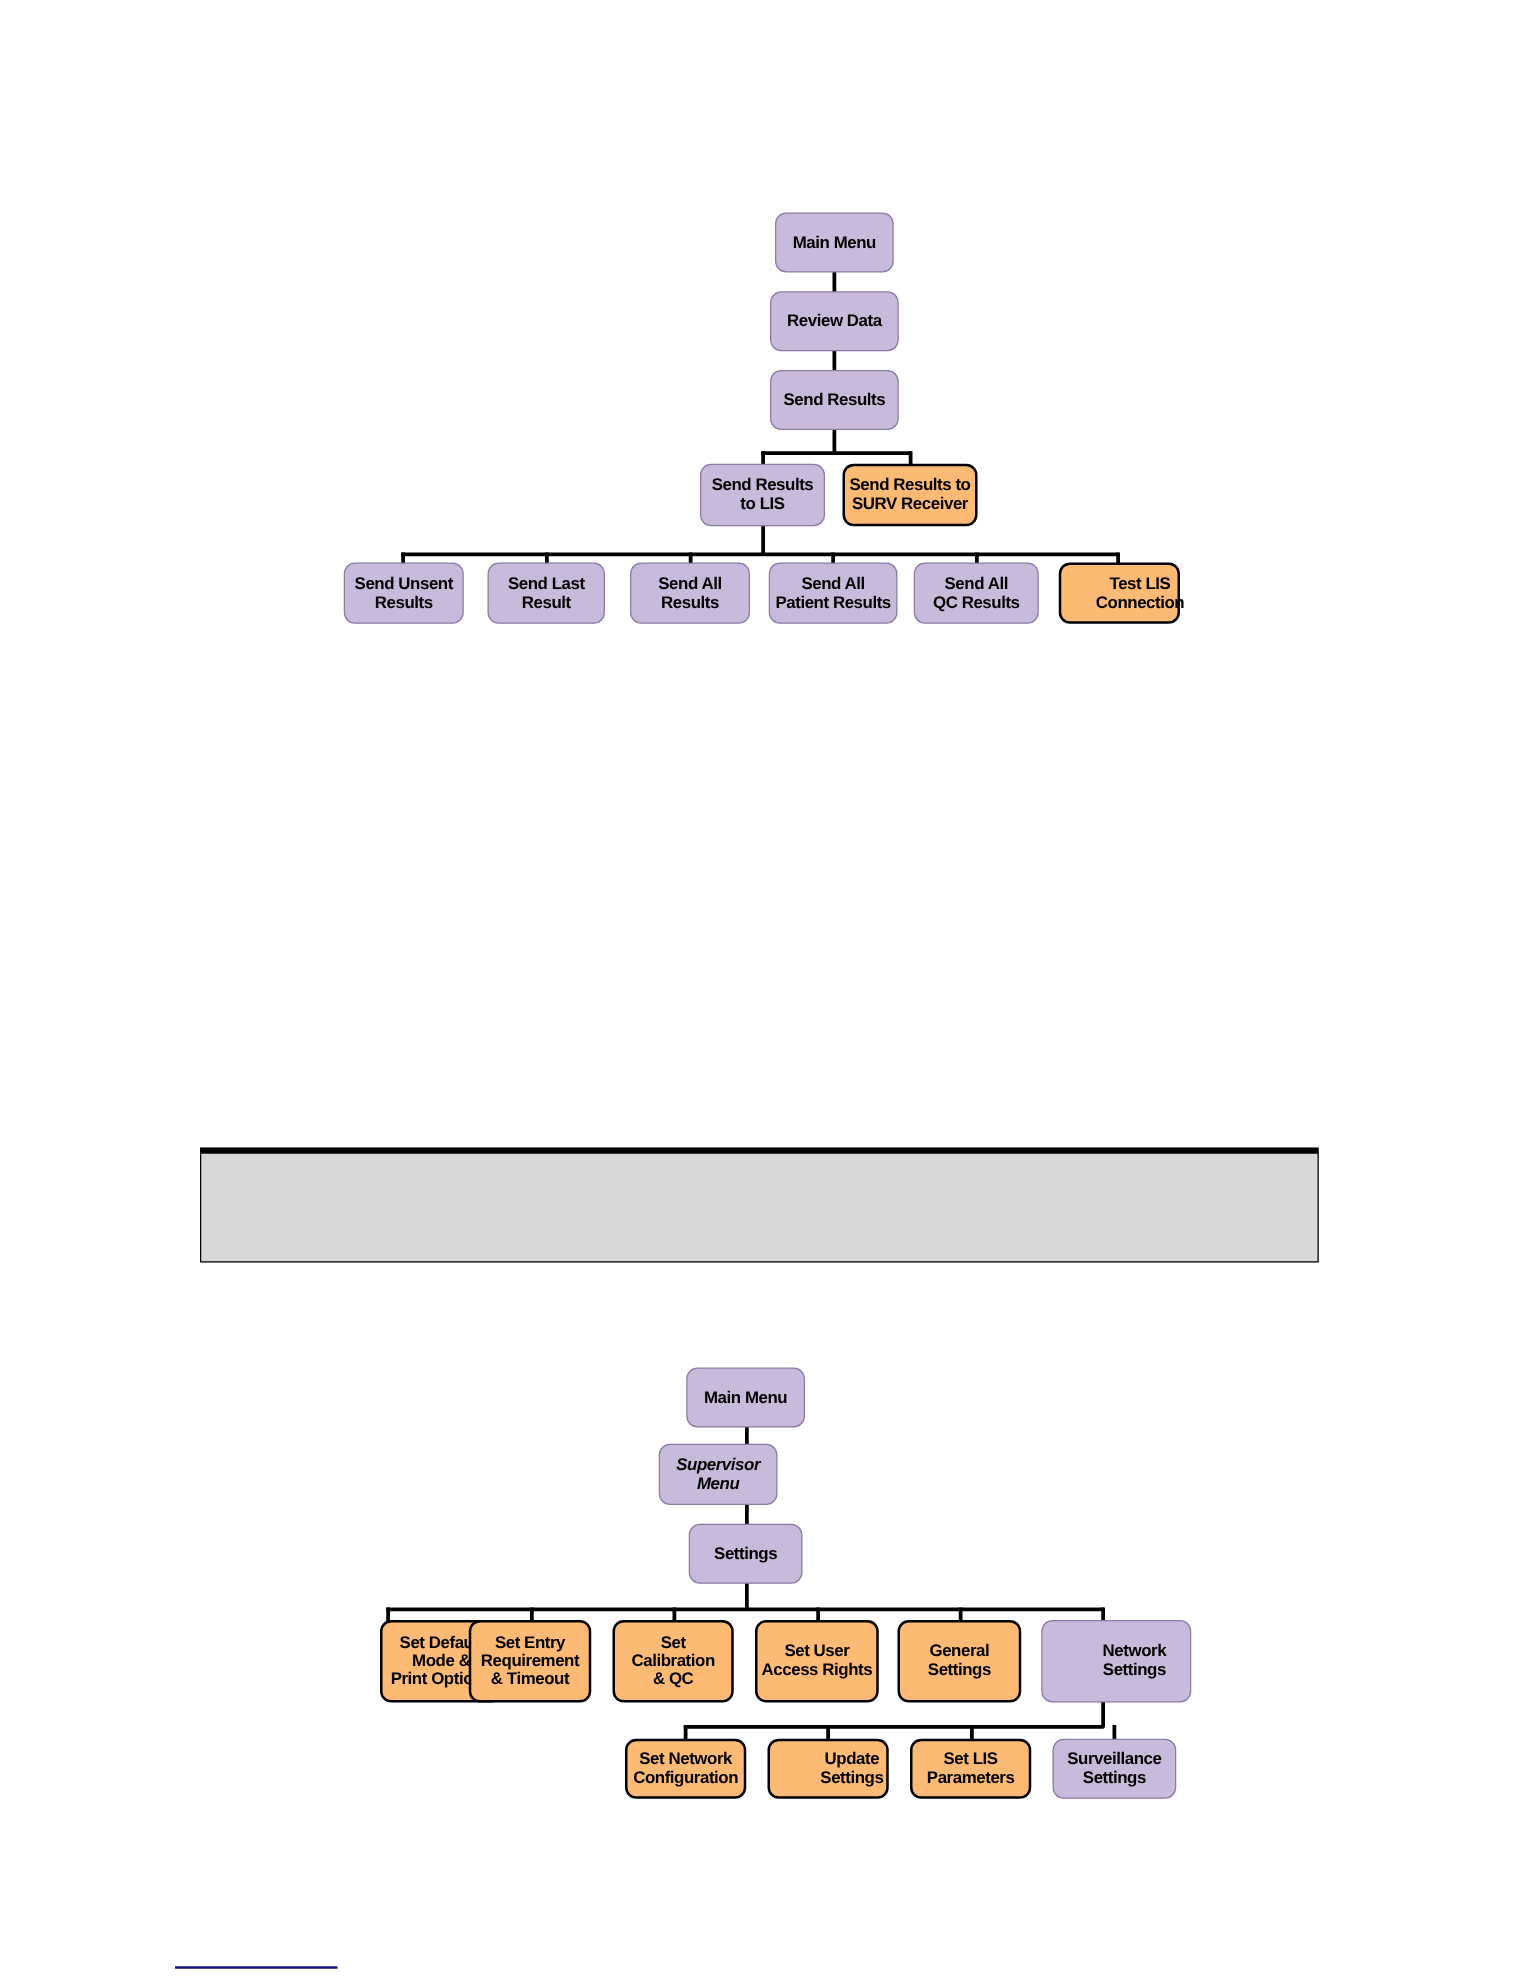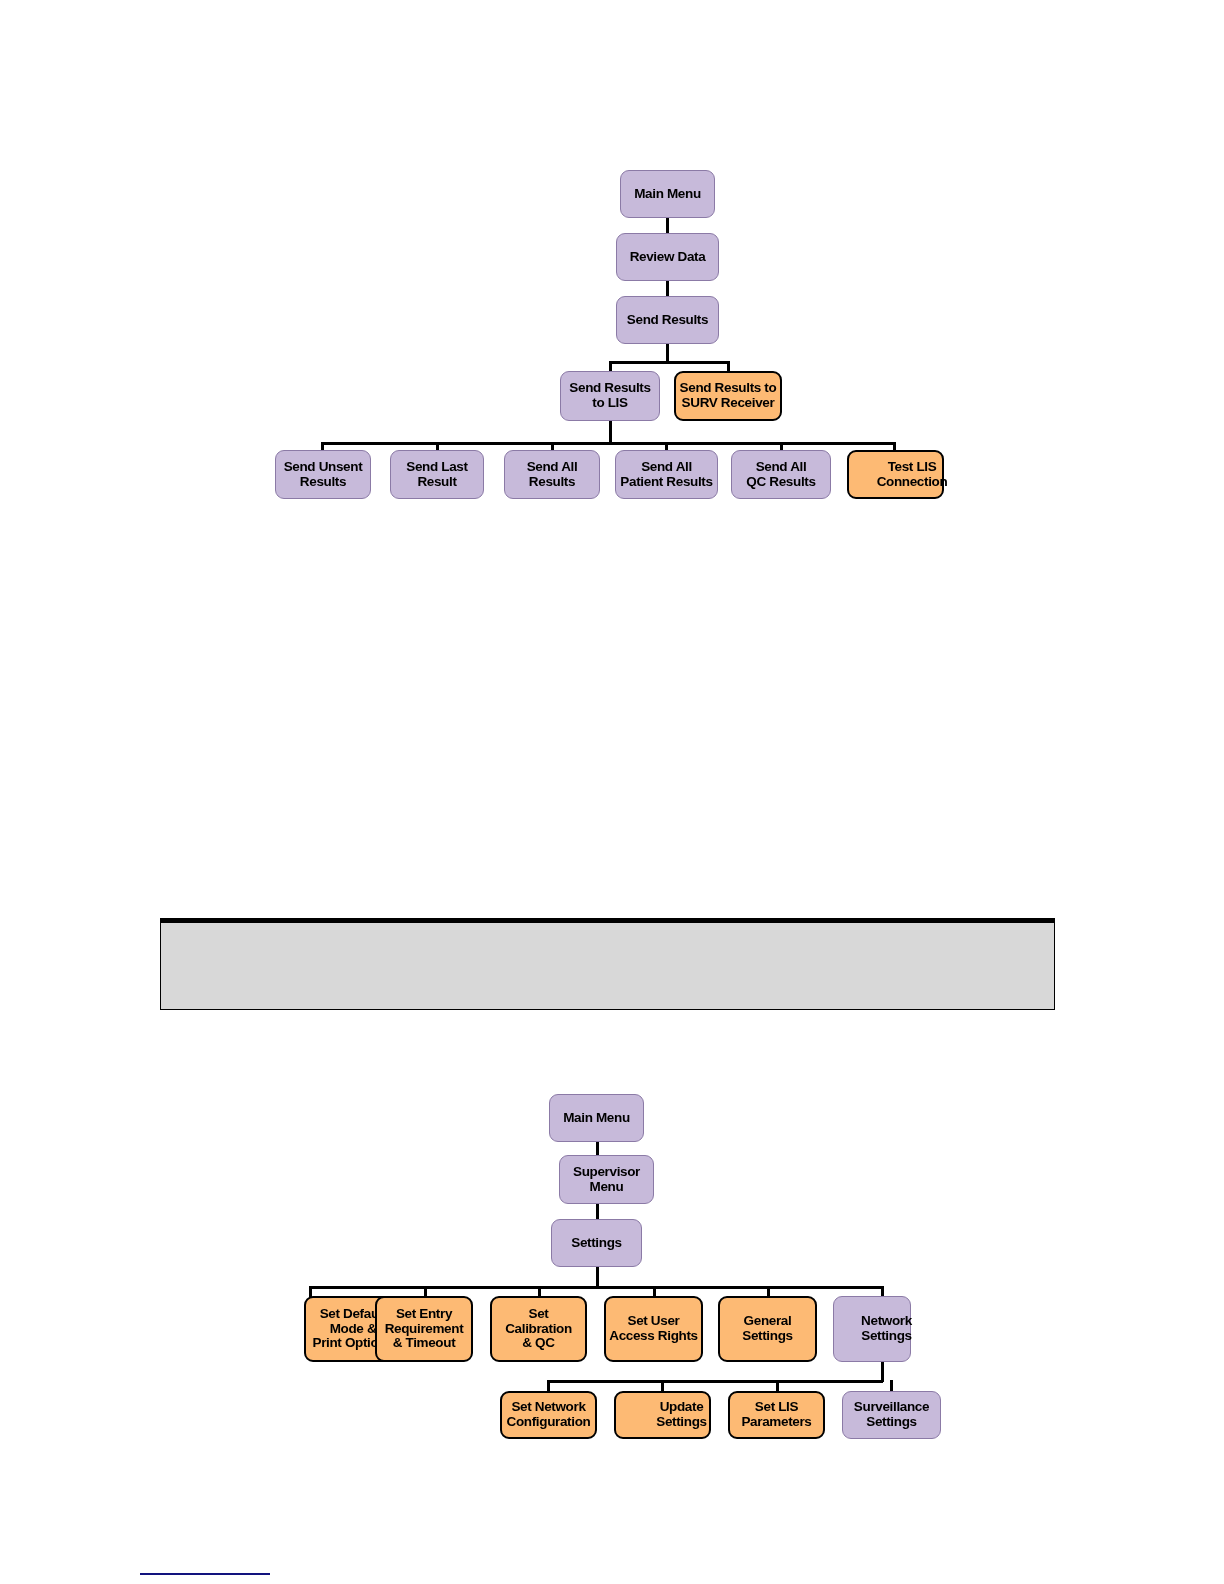--- a/index.html
+++ b/index.html
@@ -142,37 +142,37 @@
 
     <div class="vline" style="left:881px; top:1361px; height:21px;"></div>
 
     <div class="hline" style="left:547px; top:1380px; width:336px;"></div>
     <div class="vline" style="left:547px; top:1380px; height:12px;"></div>
     <div class="vline" style="left:661px; top:1380px; height:12px;"></div>
     <div class="vline" style="left:776px; top:1380px; height:12px;"></div>
     <div class="vline" style="left:890px; top:1380px; height:12px;"></div>
 
     <div class="node filled" style="left:549px; top:1094px; width:95px; height:48px;">Main Menu</div>
-    <div class="node filled" style="left:559px; top:1155px; width:95px; height:49px;">Supervisor
+    <div class="node filled" style="left:527px; top:1155px; width:95px; height:49px;font-style:italic;">Supervisor
 Menu</div>
     <div class="node filled" style="left:551px; top:1219px; width:91px; height:48px;">Settings</div>
     <div class="node outline" style="left:260px; top:1296px; width:98px; height:66px;margin-left:44px;">Set Default
 Mode &amp;
 Print Options</div>
     <div class="node outline" style="left:375px; top:1296px; width:98px; height:66px;">Set Entry
 Requirement
 &amp; Timeout</div>
     <div class="node outline" style="left:490px; top:1296px; width:97px; height:66px;">Set
 Calibration
 &amp; QC</div>
     <div class="node outline" style="left:604px; top:1296px; width:99px; height:66px;">Set User
 Access Rights</div>
     <div class="node outline" style="left:718px; top:1296px; width:99px; height:66px;">General
 Settings</div>
-    <div class="node filled" style="left:833px; top:1296px; width:78px; height:66px;padding-left:32px;">Network
+    <div class="node filled" style="left:833px; top:1296px; width:120px; height:66px;padding-left:32px;">Network
 Settings</div>
     <div class="node outline" style="left:500px; top:1391px; width:97px; height:48px;">Set Network
 Configuration</div>
     <div class="node outline" style="left:614px; top:1391px; width:97px; height:48px;padding-left:41px;">Update
 Settings</div>
     <div class="node outline" style="left:728px; top:1391px; width:97px; height:48px;">Set LIS
 Parameters</div>
     <div class="node filled" style="left:842px; top:1391px; width:99px; height:48px;">Surveillance
 Settings</div>
   </div>

